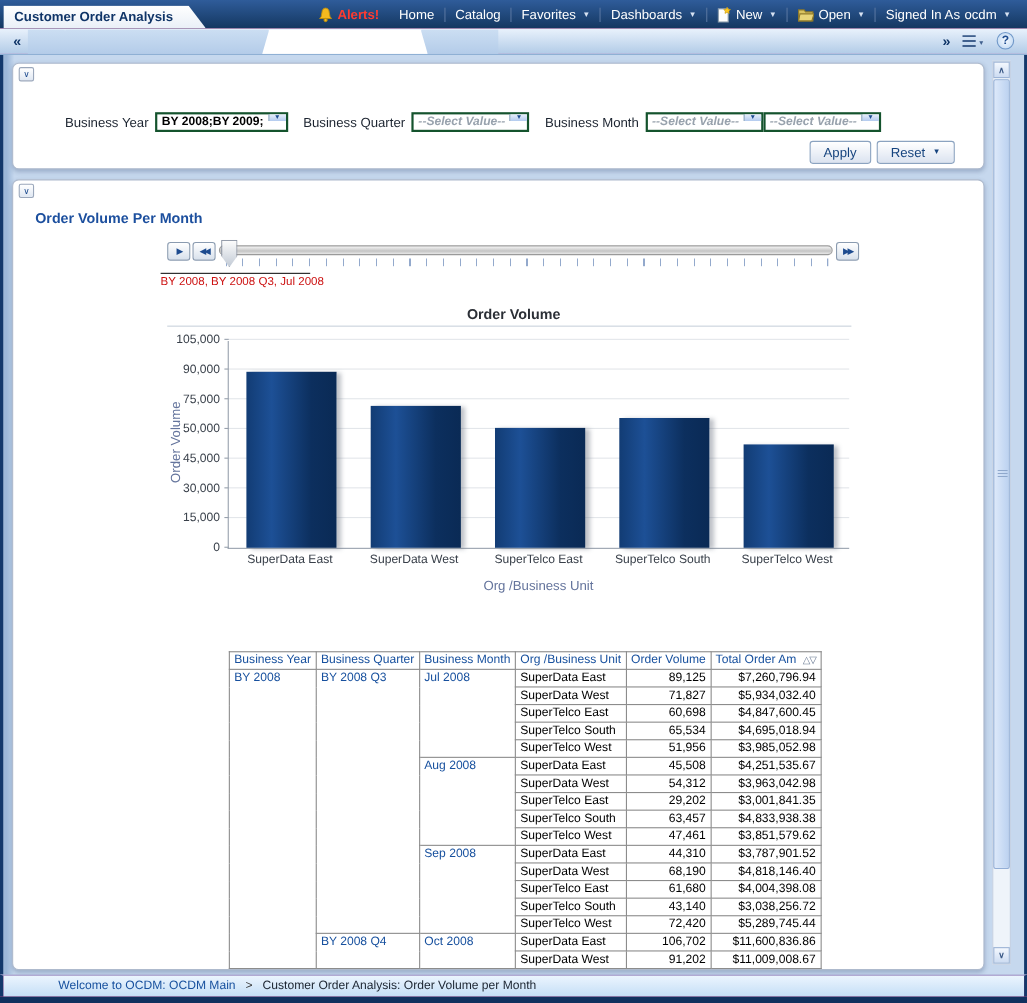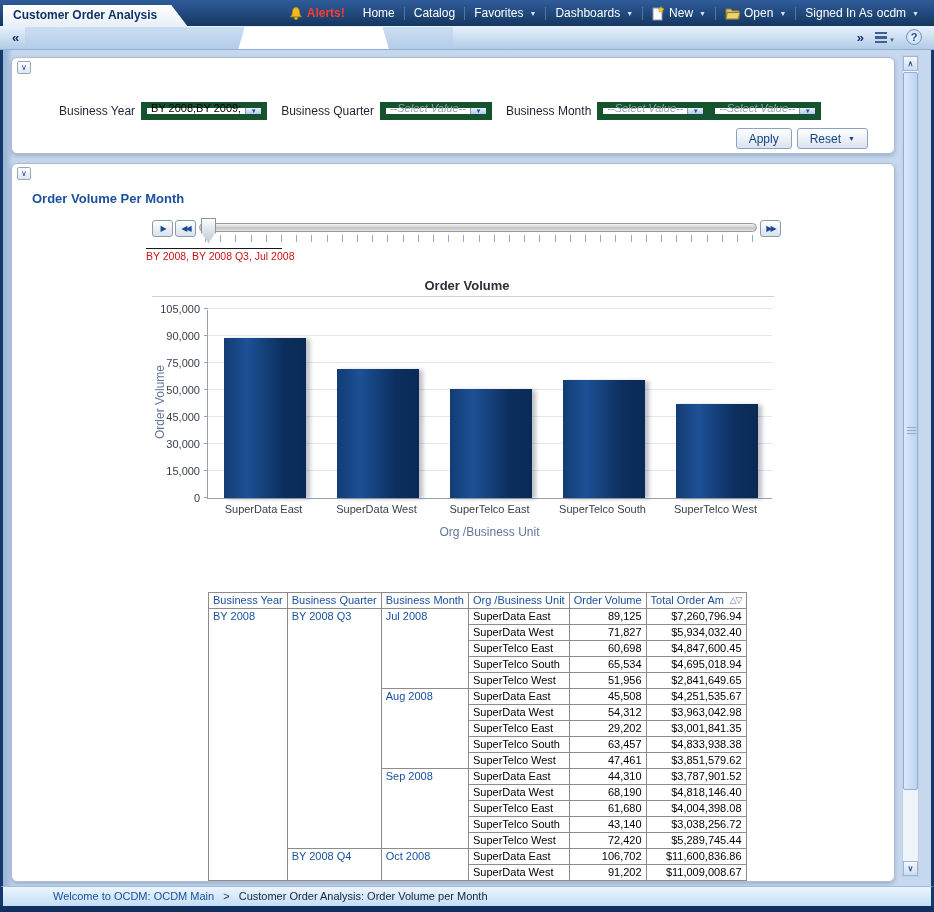--- a/index.html
+++ b/index.html
@@ -64,22 +64,22 @@
   .collapse-btn { position:absolute; top:3px; left:5px; width:14px; height:13px;
                   border:1px solid #9aa7bb; border-radius:2px;
                   background:linear-gradient(#fff,#dfe7f2); color:#1d4b8f;
                   font-size:8px; line-height:11px; text-align:center; cursor:pointer; }
 
   
   .filter-row { position:absolute; top:44px; left:47px; display:flex;
                 align-items:center; font-size:12px; color:#1c2430; }
   .f-label { margin:0 6px 0 14px; }
   .f-label:first-child { margin-left:0; }
-  .dd { display:inline-flex; align-items:flex-end; border:6px solid #14532d;
-        background:#fff; height:18px; cursor:pointer; }
+  .dd { display:inline-flex; align-items:flex-start; border:2px solid #14532d;
+        background:#fff; height:18px; cursor:pointer;font-weight:bold; }
   .dd-val { padding:1px 4px 0; font-size:11px; min-width:82px; color:#000; }
   .dd.wide .dd-val { min-width:92px; }
   .dd.ph .dd-val { color:#98a2ad; font-style:italic; }
   .dd-btn { width:16px; background:linear-gradient(#e7effb,#b3cbEF);
             border-left:1px solid #7f9db9; color:#1d4b8f; font-size:6px;
             display:flex; align-items:center; justify-content:center; }
   .filter-actions { position:absolute; top:70px; right:26px; display:flex; gap:5px; }
   .btn { height:21px; padding:0 12px; font-size:12px; color:#15437e;
          background:linear-gradient(#ffffff,#dbe3f0); border:1px solid #8ba3c0;
          border-radius:3px; cursor:pointer; display:flex; align-items:center; gap:5px; }
@@ -383,21 +383,21 @@
                 <td class="num">$4,847,600.45</td>
               </tr>
               <tr>
                 <td>SuperTelco South</td>
                 <td class="num">65,534</td>
                 <td class="num">$4,695,018.94</td>
               </tr>
               <tr>
                 <td>SuperTelco West</td>
                 <td class="num">51,956</td>
-                <td class="num">$2,841,649.65</td>
+                <td class="num">$3,985,052.98</td>
               </tr>
               <tr>
                 <td class="dim" rowspan="5">Aug 2008</td>
                 <td>SuperData East</td>
                 <td class="num">45,508</td>
                 <td class="num">$4,251,535.67</td>
               </tr>
               <tr>
                 <td>SuperData West</td>
                 <td class="num">54,312</td>

